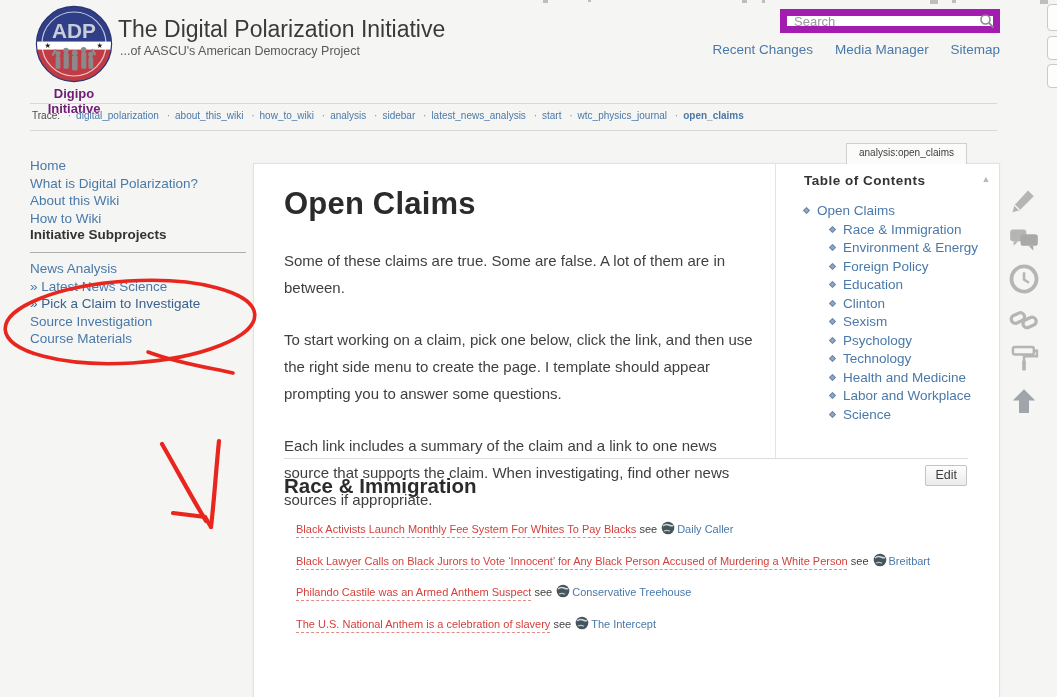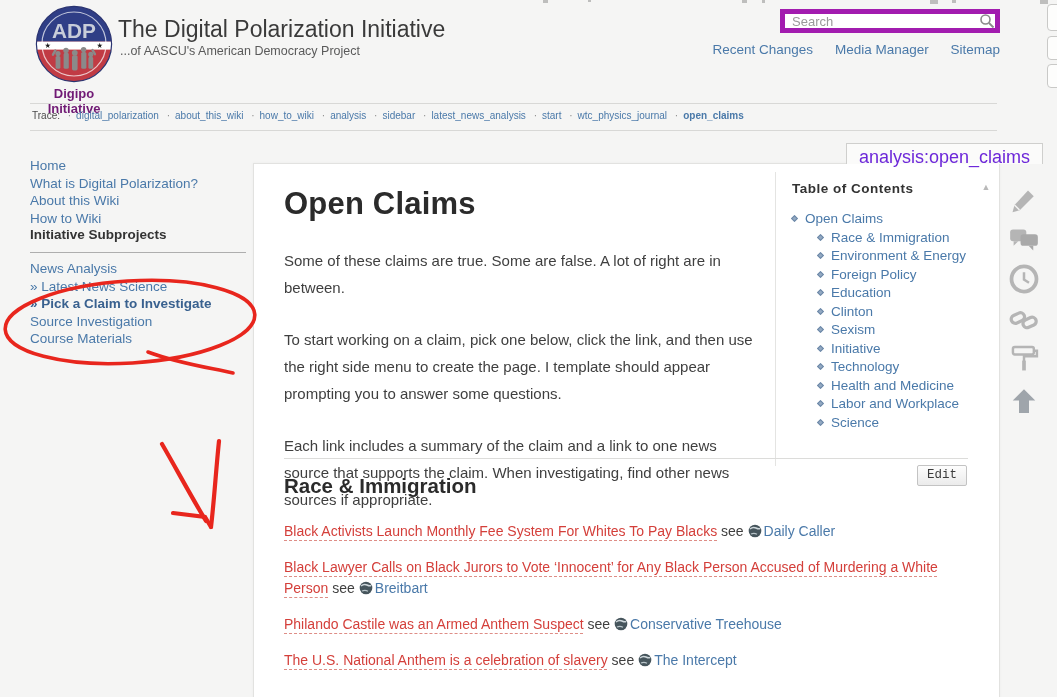--- a/index.html
+++ b/index.html
@@ -13,21 +13,21 @@
   a { cursor:pointer; }
 
   
   .logo-wrap { position:absolute; left:28px; top:4px; width:92px; text-align:center; }
   .logo-caption { font-size:13px; font-weight:bold; color:#701a75; margin-top:-2px; }
   .site-title { position:absolute; left:118px; top:16px; font-size:23px; color:#3a3a3a; }
   .site-subtitle { position:absolute; left:120px; top:44px; font-size:12.5px; color:#5a5a5a; }
 
   .search-box { position:absolute; left:780px; top:9px; width:220px; height:24px; }
   .search-box input {
-    width:100%; height:100%; border:5px solid #a21caf; background:#fff;
+    width:100%; height:100%; border:7px solid #a21caf; background:#fff;
     font-family:"Liberation Sans",sans-serif; font-size:13px; color:#444; padding:0 26px 0 7px;
   }
   .search-box input::placeholder { color:#9a9a9a; }
   .search-icon { position:absolute; right:5px; top:4px; }
 
   .quick-links { position:absolute; left:0; top:42px; width:1000px; text-align:right; font-size:13.5px; }
   .quick-links a { color:#4a79a9; text-decoration:none; margin-left:18px; }
 
   .hr-top { position:absolute; left:30px; top:103px; width:967px; border-top:1px solid #d8d8d6; }
   .hr-trace { position:absolute; left:30px; top:130px; width:967px; border-top:1px solid #d8d8d6; }
@@ -36,59 +36,59 @@
   .trace { position:absolute; left:32px; top:110px; width:960px; font-size:10px; color:#4a4a4a; white-space:nowrap; }
   .trace .sep { color:#8a8a8a; margin:0 5px; }
   .trace a { color:#4a79a9; text-decoration:none; }
   .trace a.current { font-weight:bold; }
 
   
   .sidebar { position:absolute; left:30px; top:157px; width:216px; font-size:13.5px; }
   .sidebar a { display:block; color:#4a79a9; text-decoration:none; line-height:17.5px; }
   .sidebar .section-title { font-weight:bold; color:#333; font-size:13.5px; }
   .sidebar hr { border:none; border-top:1px solid #aeaeae; margin:10px 0 7px; }
-  .sidebar a.bold { font-weight:bold; color:#39618f; }
+  .sidebar a.bold { font-weight:normal; color:#39618f; }
 
   
   .card {
     position:absolute; left:253px; top:163px; width:747px; height:560px;
     background:#fff; border:1px solid #e2e2e0; box-shadow:0 0 3px rgba(0,0,0,.04);
   }
   .page-tab {
     position:absolute; left:592px; top:-21px; height:21px; padding:3px 12px 0;
     background:#fbfbfa; border:1px solid #cfcfcd; border-bottom:none;
-    font-size:18px; color:#6d28d9; white-space:nowrap;
+    font-size:10px; color:#404040; white-space:nowrap;
   }
   .main-col { position:absolute; left:30px; top:0; width:474px; }
   .main-col h1 { margin-top:22px; font-size:31px; letter-spacing:.2px; color:#2b2b2b; }
   .main-col p { margin-top:25px; font-size:15px; line-height:1.8; color:#3f3f3f; }
 
   .toc {
-    position:absolute; left:521px; top:8px; width:226px; height:294px;
-    border-left:1px solid #e4e4e2; padding:9px 8px 0 16px; font-size:13.5px;
+    position:absolute; left:521px; top:0; width:226px; height:294px;
+    border-left:1px solid #e4e4e2; padding:9px 8px 0 28px; font-size:13.5px;
   }
   .toc-header { font-weight:bold; color:#333; letter-spacing:.5px; position:relative; }
   .toc-collapse { position:absolute; right:2px; top:1px; color:#b9b9b9; font-size:9px; cursor:pointer; }
   .toc-list { margin-top:14px; }
   .toc-item { position:relative; padding-left:13px; line-height:17.5px; margin-bottom:1px; }
   .toc-item a { color:#4a79a9; text-decoration:none; }
   .toc-item .bullet { position:absolute; left:0; top:6px; width:5px; height:5px; background:#93a9c2; border:1px solid #6d88a8; transform:rotate(45deg); }
   .toc-item.lvl2 { margin-left:26px; }
 
   .card-divider { position:absolute; left:30px; top:294px; width:684px; border-top:1px solid #dcdcda; }
   .edit-button {
     position:absolute; right:32px; top:301px; padding:2px 9px 3px;
     font-size:12.5px; color:#3c3c3c; background:linear-gradient(#fdfdfd,#ebebeb);
     border:1px solid #c3c3c3; border-radius:2px; cursor:pointer;
-    font-family:Liberation Mono, monospace;
+    font-family:Liberation Sans, sans-serif;
   }
 
   .section { position:absolute; left:30px; top:310px; width:688px; }
   .section h2 { font-size:20.5px; color:#2b2b2b; margin-bottom:23px; }
-  .claim-row { margin-bottom:15px; font-size:14px; line-height:1.5; }
+  .claim-row { margin-bottom:15px; font-size:11px; line-height:1.5;margin-left:12px; }
   .claim-link {
     color:#d43f3a; text-decoration:underline dashed #de8d86 1px; text-underline-offset:4px;
   }
   .see { color:#3f3f3f; }
   .src-link { color:#4a79a9; text-decoration:none; }
   .globe { vertical-align:-2px; margin:0 2px 0 4px; }
 
   
   .tool-rail { position:absolute; left:1006px; top:186px; width:36px; }
   .tool { margin-bottom:6px; text-align:center; cursor:pointer; }
@@ -182,39 +182,39 @@
   <a class="bold">» Pick a Claim to Investigate</a>
   <a>Source Investigation</a>
   <a>Course Materials</a>
 </div>
 
 <div class="card">
   <div class="page-tab">analysis:open_claims</div>
 
   <div class="main-col">
     <h1>Open Claims</h1>
-    <p>Some of these claims are true. Some are false. A lot of right are in between.</p>
+    <p>Some of these claims are true. Some are false. A lot of them are in between.</p>
     <p>To start working on a claim, pick one below, click the link, and then use the right side menu to create the page. I template should appear prompting you to answer some questions.</p>
     <p>Each link includes a summary of the claim and a link to one news source that supports the claim. When investigating, find other news sources if appropriate.</p>
   </div>
 
   <div class="toc">
     <div class="toc-header">
       <span>Table of Contents</span>
       <span class="toc-collapse">▲</span>
     </div>
     <div class="toc-list">
       <div class="toc-item"><span class="bullet"></span><a>Open Claims</a></div>
       <div class="toc-item lvl2"><span class="bullet"></span><a>Race &amp; Immigration</a></div>
       <div class="toc-item lvl2"><span class="bullet"></span><a>Environment &amp; Energy</a></div>
       <div class="toc-item lvl2"><span class="bullet"></span><a>Foreign Policy</a></div>
       <div class="toc-item lvl2"><span class="bullet"></span><a>Education</a></div>
       <div class="toc-item lvl2"><span class="bullet"></span><a>Clinton</a></div>
       <div class="toc-item lvl2"><span class="bullet"></span><a>Sexism</a></div>
-      <div class="toc-item lvl2"><span class="bullet"></span><a>Initiative</a></div>
+      <div class="toc-item lvl2"><span class="bullet"></span><a>Psychology</a></div>
       <div class="toc-item lvl2"><span class="bullet"></span><a>Technology</a></div>
       <div class="toc-item lvl2"><span class="bullet"></span><a>Health and Medicine</a></div>
       <div class="toc-item lvl2"><span class="bullet"></span><a>Labor and Workplace</a></div>
       <div class="toc-item lvl2"><span class="bullet"></span><a>Science</a></div>
     </div>
   </div>
 
   <div class="card-divider"></div>
   <button class="edit-button">Edit</button>
 

